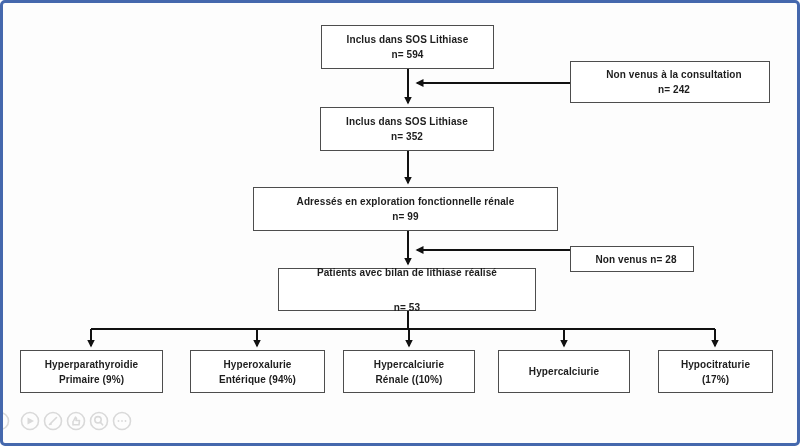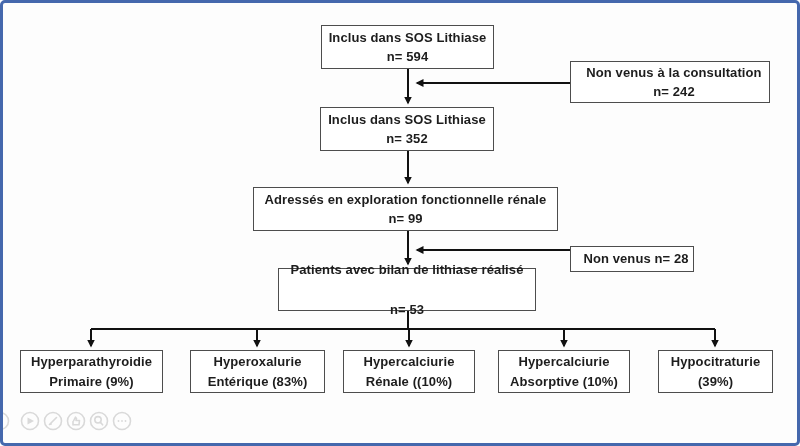--- a/index.html
+++ b/index.html
@@ -5,21 +5,21 @@
   html,body{margin:0;padding:0;background:#fff;}
   #frame{
     position:relative;width:800px;height:446px;box-sizing:border-box;
     border:3px solid #4568ad;border-radius:5px;background:#fdfdfd;
     overflow:hidden;font-family:"Liberation Sans",sans-serif;
   }
   .node{
     position:absolute;background:#fff;border:1.5px solid #4d4d4d;
     box-sizing:border-box;display:flex;flex-direction:column;
     justify-content:center;align-items:center;
-    font-weight:700;font-size:13px;line-height:1.5;color:#1d1d1d;
+    font-weight:700;font-size:10px;line-height:1.5;color:#1d1d1d;
     letter-spacing:0.1px;
   }
   .node .ln{white-space:nowrap;}
   .node.left-align{align-items:center;padding-left:8px;}
   #box-included-594{left:318px;top:22px;width:173px;height:44px;}
   #box-notcome-242{left:567px;top:58px;width:200px;height:42px;}
   #box-included-352{left:317px;top:104px;width:174px;height:44px;}
   #box-referred-99{left:250px;top:184px;width:305px;height:44px;}
   #box-notcome-28{left:567px;top:243px;width:124px;height:26px;justify-content:center;}
   #box-workup-71{left:275px;top:265px;width:258px;height:43px;gap:20px;}
@@ -86,33 +86,32 @@
     <div class="ln">Patients avec bilan de lithiase réalisé</div>
     <div class="ln">n= 53</div>
   </div>
 
   <div class="node" id="box-diag-0">
     <div class="ln">Hyperparathyroidie</div>
     <div class="ln">Primaire (9%)</div>
   </div>
   <div class="node" id="box-diag-1">
     <div class="ln">Hyperoxalurie</div>
-    <div class="ln">Entérique (83%)</div>
+    <div class="ln">Entérique (94%)</div>
   </div>
   <div class="node" id="box-diag-2">
     <div class="ln">Hypercalciurie</div>
     <div class="ln">Rénale ((10%)</div>
   </div>
   <div class="node" id="box-diag-3">
     <div class="ln">Hypercalciurie</div>
-    <div class="ln">Absorptive (10%)</div>
   </div>
   <div class="node" id="box-diag-4">
     <div class="ln">Hypocitraturie</div>
-    <div class="ln">(39%)</div>
+    <div class="ln">(17%)</div>
   </div>
 
   <svg id="viewer-toolbar" viewBox="0 0 140 30" xmlns="http://www.w3.org/2000/svg">
     <g stroke="#d9d9d9" stroke-width="1.6" fill="none" stroke-linecap="round" stroke-linejoin="round">
       <g>
         <circle cx="-3" cy="15" r="8.5"></circle>
       </g>
       <g>
         <circle cx="27" cy="15" r="8.5"></circle>
         <path d="M24.5,11.5 L31,15 L24.5,18.5 Z" fill="#d9d9d9" stroke="none"></path>

